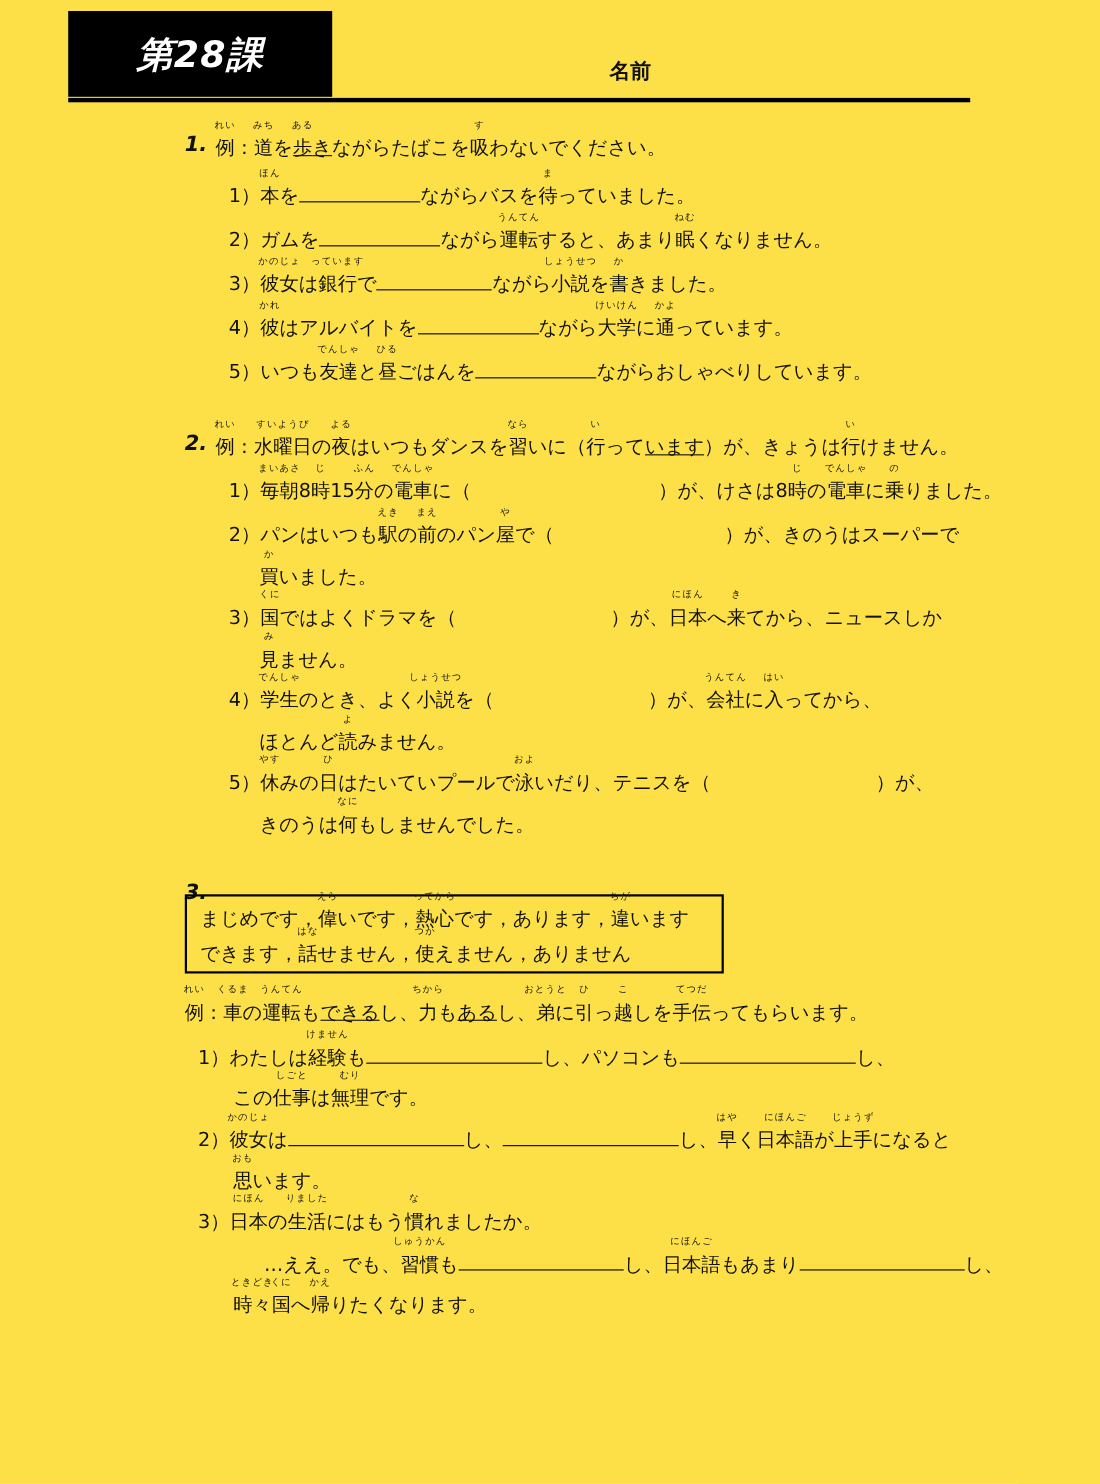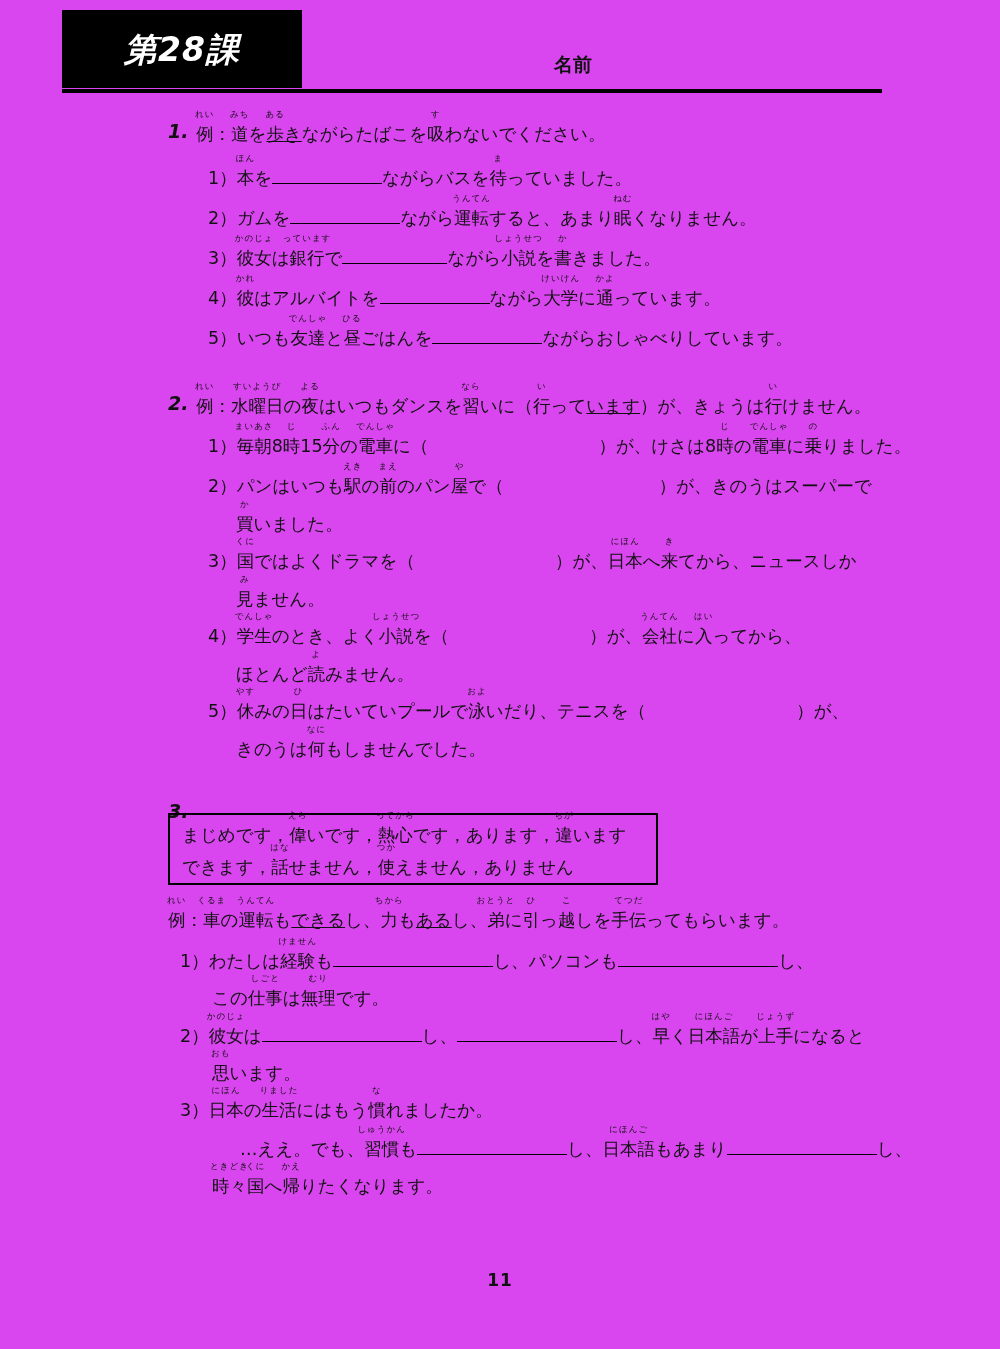--- a/index.html
+++ b/index.html
@@ -13,21 +13,21 @@
     position: relative;
     font-family: "DejaVu Sans", sans-serif;
     color: #111;
     overflow: hidden;
   }
 
   .page {
     position: relative;
     width: 1000px;
     height: 1349px;
-    background: #d946ef;
+    background: #fde047;
   }
 
   
   .header {
     position: absolute;
     top: 10px;
     left: 62px;
     width: 820px;
     height: 82px;
   }
@@ -241,15 +241,14 @@
   <div class="line" style="left:180px; top:1098px;">
     <span>3）</span><span class="ruby-host"><span class="ruby">にほん</span>日本</span>の<span class="ruby-host"><span class="ruby">りました</span>生活</span>にはもう<span class="ruby-host"><span class="ruby">な</span>慣</span>れましたか。
   </div>
   <div class="line" style="left:240px; top:1136px;">
     …ええ。でも、<span class="ruby-host"><span class="ruby">しゅうかん</span>習慣</span>も<span class="blank-u" style="width:150px;height:18px;"></span>し、<span class="ruby-host"><span class="ruby">にほんご</span>日本語</span>もあまり<span class="blank-u" style="width:150px;height:18px;"></span>し、
   </div>
   <div class="line" style="left:212px; top:1174px;">
     <span class="ruby-host"><span class="ruby">ときどき</span>時々</span><span class="ruby-host"><span class="ruby">くに</span>国</span>へ<span class="ruby-host"><span class="ruby">かえ</span>帰</span>りたくなります。
   </div>
 
-  <div class="page-num">11</div>
 
 </div>
 
 </body></html>

